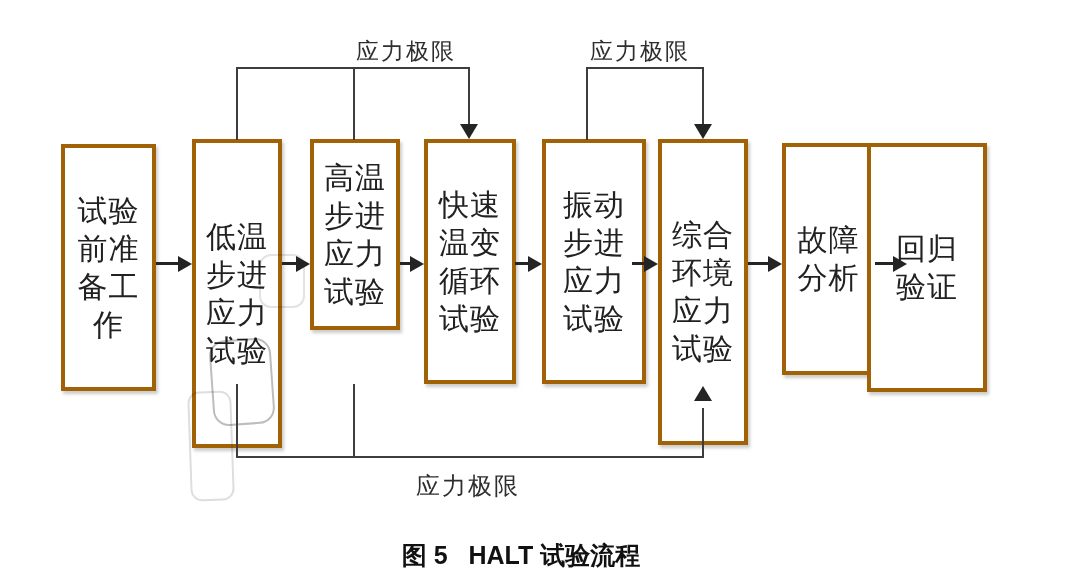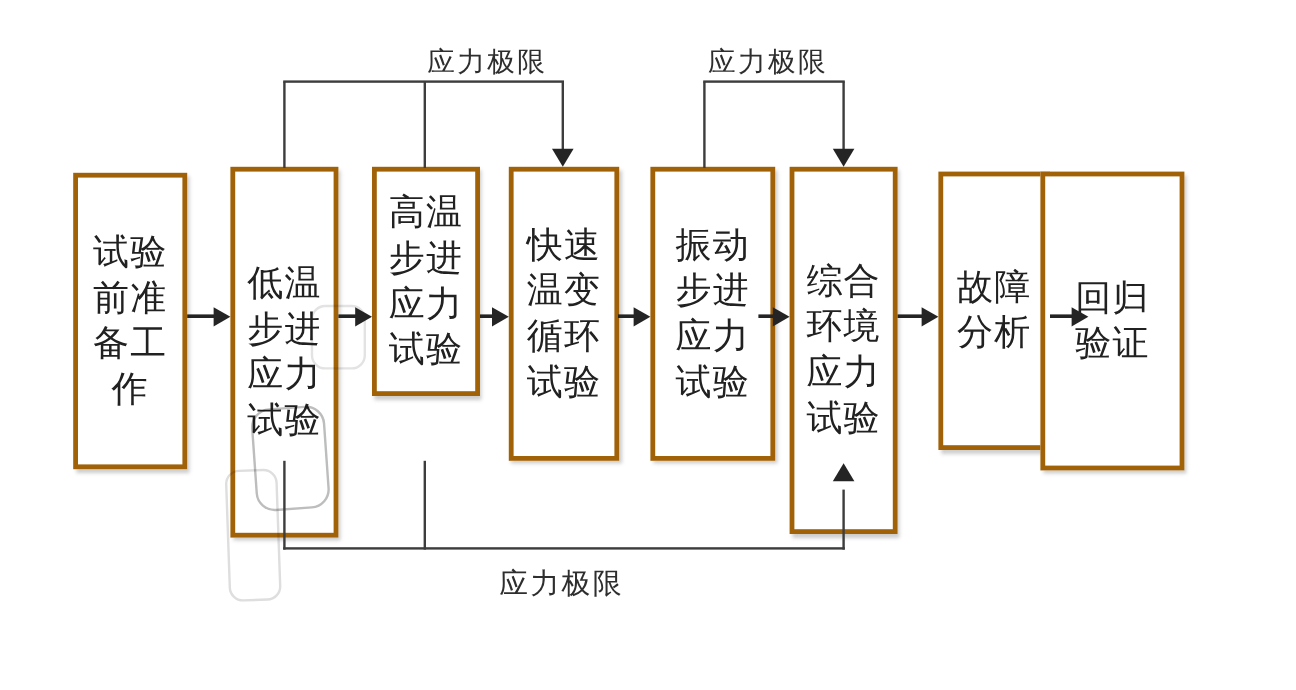--- a/index.html
+++ b/index.html
@@ -181,14 +181,15 @@
   <div class="vline bl-v1"></div>
   <div class="vline bl-v2"></div>
   <div class="hline b-h"></div>
   <div class="vline b-v"></div>
   <div class="head-up hu1"></div>
 
   <div class="lbl lbl1">应力极限</div>
   <div class="lbl lbl2">应力极限</div>
   <div class="lbl lbl3">应力极限</div>
 
+  <div class="caption">图 5   HALT 试验流程</div>
 
 </div>
 
 </body></html>

